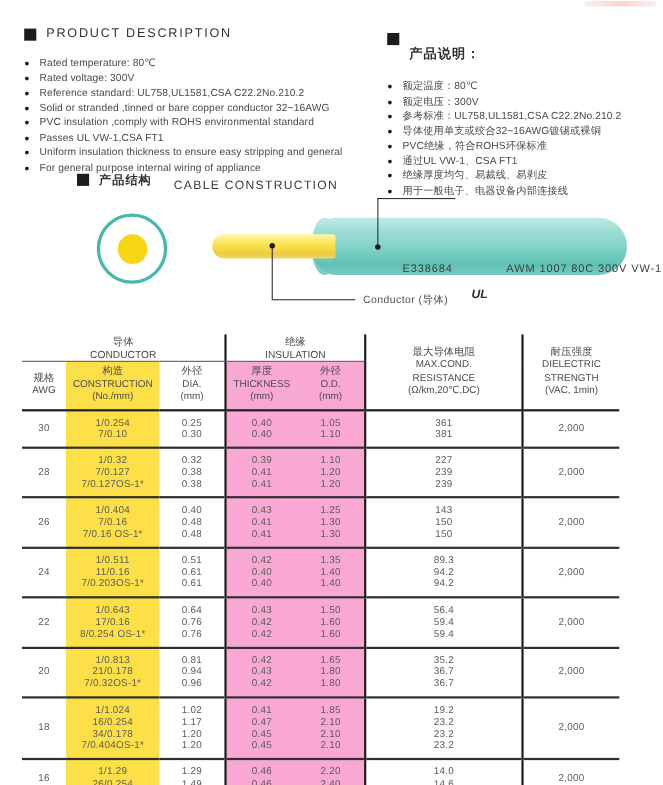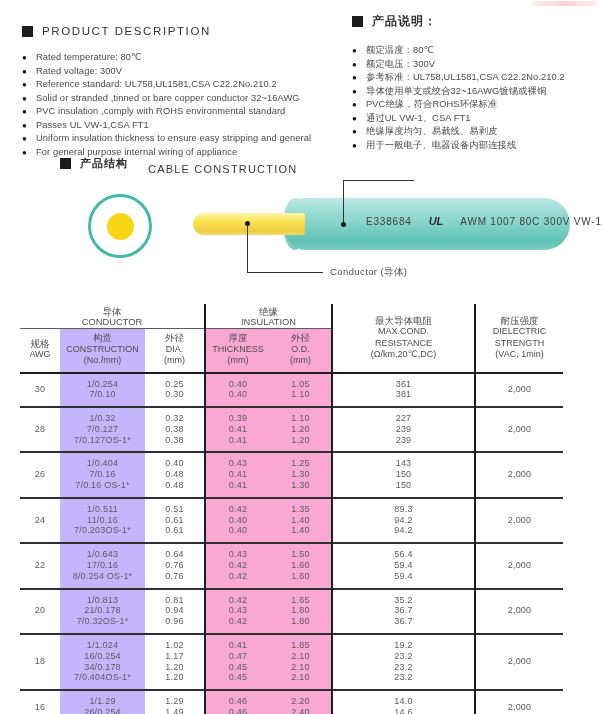--- a/index.html
+++ b/index.html
@@ -8,21 +8,21 @@
     position:relative; overflow:hidden; background:#ffffff;
     font-family:"Liberation Sans","DejaVu Sans",sans-serif; color:#4c4c4c;
     -webkit-font-smoothing:antialiased;
   }
   .abs { position:absolute; }
 
   
   .sec-head { display:flex; align-items:center; }
   .sq { width:11px; height:11px; background:#1c1c1c; flex:0 0 auto; }
   .sec-title-en { font-size:11.5px; letter-spacing:1.6px; color:#333; margin-left:9px; }
-  .sec-title-zh { font-size:12px; font-weight:bold; color:#2e2e2e; margin-left:9px; letter-spacing:1px; }
+  .sec-title-zh { font-size:12px; font-weight:bold; color:#2e2e2e; margin-left:9px; letter-spacing:1px;margin-top:28px; }
   .sec-title-zh2 { font-size:11px; font-weight:bold; color:#2e2e2e; margin-left:9px; letter-spacing:1px; }
   .sec-sub-en { font-size:11px; letter-spacing:1.2px; color:#3a3a3a; margin-left:20px;margin-top:11px; }
 
   
   ul.blist { list-style:none; margin-top:14px; }
   ul.blist li { display:flex; align-items:baseline; line-height:12.55px; white-space:nowrap; }
   ul.blist .blt { font-size:8px; color:#141414; width:14px; flex:0 0 auto; }
   ul.blist .txt { font-size:9.3px; color:#4a4a4a; letter-spacing:0.1px; }
 
   
@@ -33,40 +33,40 @@
   #cable-body { left:283px; top:30px; width:287px; height:52px; z-index:2;
     border-radius:22px 26px 26px 22px / 26px;
     background:linear-gradient(180deg,#bfeae4 0%,#9fded6 22%,#86d4cb 48%,#5fc1b4 82%,#7accc1 100%); }
   #cable-face { left:283px; top:30px; width:24px; height:52px; z-index:2; border-radius:50%;
     background:linear-gradient(180deg,#b2e5de, #8ad5cc 55%, #6cc6ba); opacity:.9; }
   #conductor-rod { left:193px; top:45px; width:112px; height:22px; z-index:3;
     border-radius:11px 3px 3px 11px / 11px 3px 3px 11px;
     background:linear-gradient(180deg,#fdf5ad 0%,#fae44e 42%,#edca41 80%,#f2d969 100%); }
   #cable-print { left:366px; top:47px; z-index:4; font-size:10px; color:#3d3d3d;
     letter-spacing:0.8px; white-space:nowrap; display:flex; align-items:center; gap:17px; }
-  #ul-mark { font-weight:800; font-style:italic; font-size:11px; letter-spacing:0; color:#2b2b2b; }
+  #ul-mark { font-weight:800; font-style:italic; font-size:11px; letter-spacing:0; color:#2b2b2b;margin-top:47px; }
   .leader { background:#333; z-index:5; }
   .ldot { width:5px; height:5px; border-radius:50%; background:#1a1a1a; z-index:6; }
   .dlabel { font-size:9.5px; color:#4f4f4f; letter-spacing:0.4px; white-space:nowrap; z-index:5; }
 
   
   #spec-table { left:20px; top:304px; width:543px; border-collapse:collapse; table-layout:fixed; }
   #spec-table th, #spec-table td { font-weight:normal; text-align:center; padding:0; }
   #spec-table thead .grp { font-size:9.3px; color:#4c4c4c; line-height:11px; height:24px;
     border-bottom:1px solid #5d5d5d; vertical-align:middle; padding-top:2px; }
   #spec-table thead .sub { font-size:9px; color:#4c4c4c; line-height:11.5px; height:44px;
     vertical-align:middle; padding:2px 0 4px; }
   #spec-table thead .span2 { font-size:9px; color:#4c4c4c; line-height:11.5px; vertical-align:middle; }
   #spec-table .hb { border-bottom:2px solid #1e1e1e; }
   #spec-table .vr { border-right:2px solid #1e1e1e; }
   #spec-table tbody tr { border-bottom:2px solid #2f2f2f; }
   #spec-table tbody td { font-size:9px; color:#5c5c5c; line-height:10.8px;
     padding:5px 0 6px; vertical-align:top; letter-spacing:0.2px; }
   #spec-table tbody td.vmid { vertical-align:middle; }
-  #spec-table .ybg { background:#c4b5fd; }
+  #spec-table .ybg { background:#fde047; }
   #spec-table .bbg { background:#f9a8d4; }
   #spec-table thead .zh { font-size:9.5px; }
 
   
   #smudge { top:1px; right:6px; width:66px; height:5px; border-radius:3px;
     background:linear-gradient(90deg, rgba(244,160,160,.18), rgba(238,120,120,.32), rgba(244,170,170,.2)); }
 </style>
 </head>
 <body>
 
@@ -147,21 +147,21 @@
         <span class="blt">●</span>
         <span class="txt">绝缘厚度均匀、易裁线、易剥皮</span>
       </li>
       <li>
         <span class="blt">●</span>
         <span class="txt">用于一般电子、电器设备内部连接线</span>
       </li>
     </ul>
 </div>
 
-<div class="abs sec-head" style="left:12px; top:152px;padding-left:48px;">
+<div class="abs sec-head" style="left:22px; top:152px;padding-left:48px;">
   <span class="sq"></span>
   <span class="sec-title-zh2">产品结构</span>
   <span class="sec-sub-en">CABLE CONSTRUCTION</span>
 </div>
 
 <div class="abs" id="diagram">
   <div class="abs" id="xsec-ring">
     <div id="xsec-core"></div>
   </div>
 

